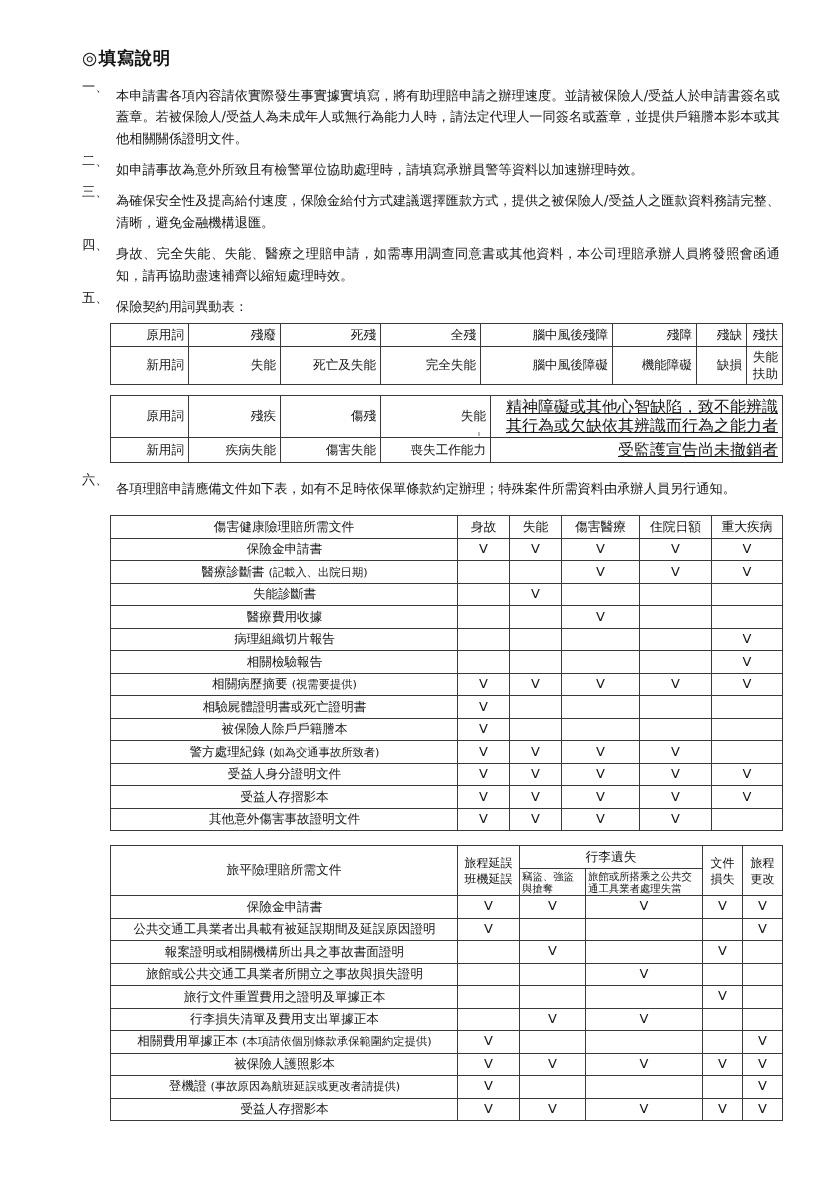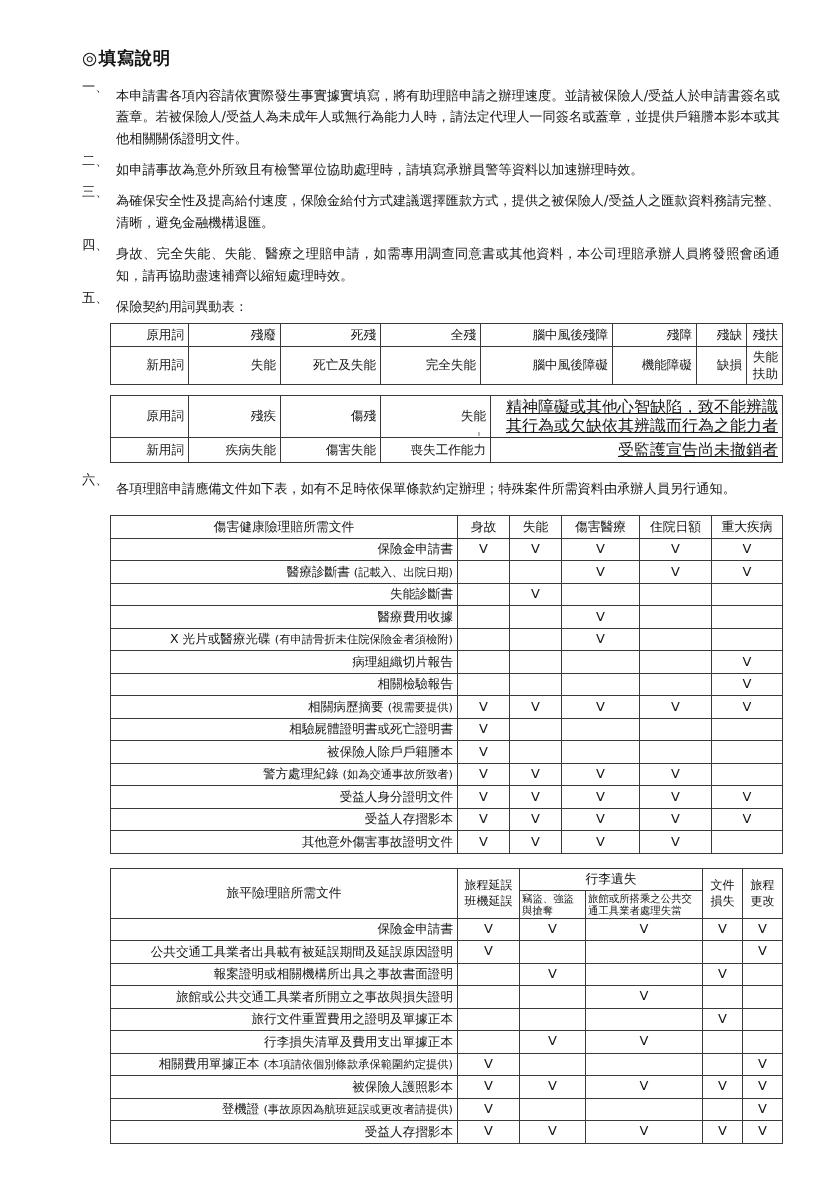--- a/index.html
+++ b/index.html
@@ -69,21 +69,21 @@
   .term-wrap { margin: 6px 0 0 28px; }
   table.term { width: 672px; }
   table.term td { height: 23px; text-align: right; }
   table.term.t2 td { height: 25px; }
   table.term .wide { line-height: 1.22; font-size: 16px; padding: 1px 4px; text-decoration: underline; }
 
   
   .cl-wrap { margin: 8px 0 0 28px; }
   table.cl { width: 672px; }
   table.cl td { height: 22.5px; }
-  table.cl td.lbl { text-align: right; padding-left: 5px; font-size: 12.6px; }
+  table.cl td.lbl { text-align: center; padding-left: 5px; font-size: 12.6px; }
   table.cl td.hd  { text-align: center; font-size: 12.8px; }
   table.cl td.mk  { text-align: center; font-size: 13px; }
   .note { font-size: 11.3px; }
 
   table.cl2 td { height: 22.5px; }
   table.cl2 td.hdsub { font-size: 10.4px; line-height: 1.16; text-align: left; padding: 1px 2px; }
   table.cl2 td.hdtall { font-size: 12px; line-height: 1.35; text-align: center; }
 
   .spacer-6 { height: 6px; }
   .spacer-10 { height: 10px; }
@@ -251,28 +251,20 @@
           </tr>
           <tr>
             <td class="lbl">醫療費用收據</td>
             <td class="mk"></td>
             <td class="mk"></td>
             <td class="mk">V</td>
             <td class="mk"></td>
             <td class="mk"></td>
           </tr>
           <tr>
-            <td class="lbl">X 光片或醫療光碟 <span class="note">(有申請骨折未住院保險金者須檢附)</span></td>
-            <td class="mk"></td>
-            <td class="mk"></td>
-            <td class="mk">V</td>
-            <td class="mk"></td>
-            <td class="mk"></td>
-          </tr>
-          <tr>
             <td class="lbl">病理組織切片報告</td>
             <td class="mk"></td>
             <td class="mk"></td>
             <td class="mk"></td>
             <td class="mk"></td>
             <td class="mk">V</td>
           </tr>
           <tr>
             <td class="lbl">相關檢驗報告</td>
             <td class="mk"></td>

